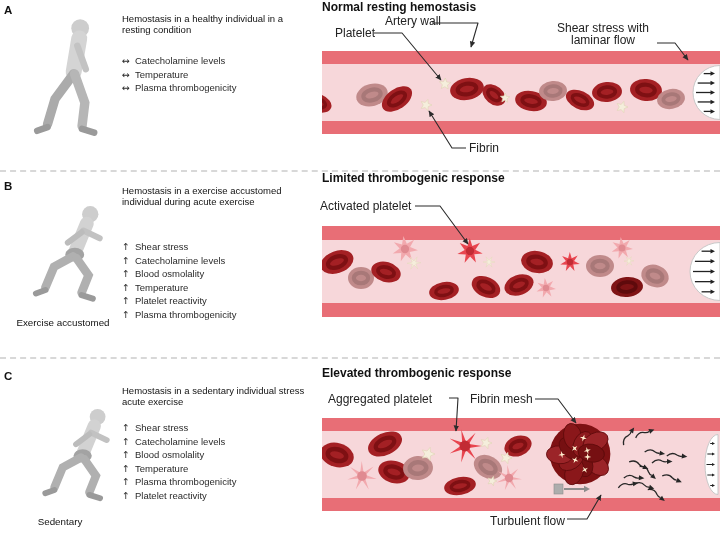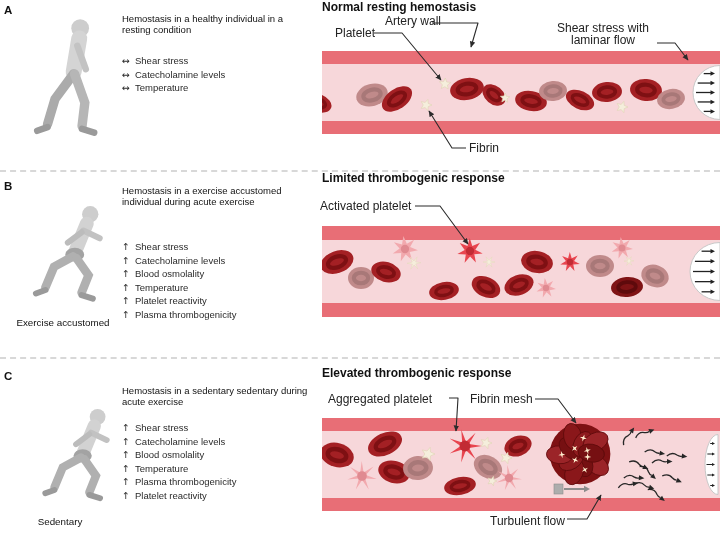--- a/index.html
+++ b/index.html
@@ -35,23 +35,23 @@
       <path d="M52,32 L61,57" stroke="#c3c3c3" stroke-width="7"></path>
       <path d="M48,62 L28,89 L20,116" stroke="#ababab" stroke-width="10"></path>
       <path d="M20,119 L9,123" stroke="#9a9a9a" stroke-width="7"></path>
       <path d="M49,62 L60,93 L57,118" stroke="#b6b6b6" stroke-width="10"></path>
       <path d="M57,121 L70,125" stroke="#9a9a9a" stroke-width="7"></path>
     </g>
   </svg>
 
   <div class="heading" style="left:122px;top:13px">Hemostasis in a healthy individual in a resting condition</div>
   <ul class="factors" style="left:122px;top:54px">
-    <li><span class="arr">↔</span><span>Shear stress</span></li>
     <li><span class="arr">↔</span><span>Catecholamine levels</span></li>
     <li><span class="arr">↔</span><span>Temperature</span></li>
+    <li><span class="arr">↔</span><span>Plasma thrombogenicity</span></li>
   </ul>
 
   <div class="vessel-title" style="top:0px">Normal resting hemostasis</div>
 
   <div class="vessel" style="top:51px;height:83px">
     <div class="wall top" style="height:13px"></div>
     <div class="wall bot" style="height:13px"></div>
     <svg class="cells" id="cells-a" viewBox="0 0 398 83">
         <g transform="translate(-4,52) rotate(20)">
           <ellipse cx="0" cy="0" rx="14" ry="9" fill="#A42024"></ellipse>
@@ -268,21 +268,21 @@
       <path d="M60,34 L44,46" stroke="#bcbcbc" stroke-width="7"></path>
       <ellipse cx="52" cy="60" rx="11" ry="8" fill="#a3a3a3"></ellipse>
       <path d="M50,62 L28,74 L18,98" stroke="#b0b0b0" stroke-width="10"></path>
       <path d="M18,101 L7,105" stroke="#9a9a9a" stroke-width="7"></path>
       <path d="M54,64 L68,84 L60,104" stroke="#b0b0b0" stroke-width="10"></path>
       <path d="M60,107 L73,111" stroke="#9a9a9a" stroke-width="7"></path>
     </g>
   </svg>
   <div class="caption" style="left:10px;top:516px;width:100px">Sedentary</div>
 
-  <div class="heading" style="left:122px;top:385px">Hemostasis in a sedentary sedentary during acute exercise</div>
+  <div class="heading" style="left:122px;top:385px">Hemostasis in a sedentary individual stress acute exercise</div>
   <ul class="factors" style="left:122px;top:421px">
     <li><span class="arr">↑</span><span>Shear stress</span></li>
     <li><span class="arr">↑</span><span>Catecholamine levels</span></li>
     <li><span class="arr">↑</span><span>Blood osmolality</span></li>
     <li><span class="arr">↑</span><span>Temperature</span></li>
     <li><span class="arr">↑</span><span>Plasma thrombogenicity</span></li>
     <li><span class="arr">↑</span><span>Platelet reactivity</span></li>
   </ul>
 
   <div class="vessel-title" style="top:366px">Elevated thrombogenic response</div>

